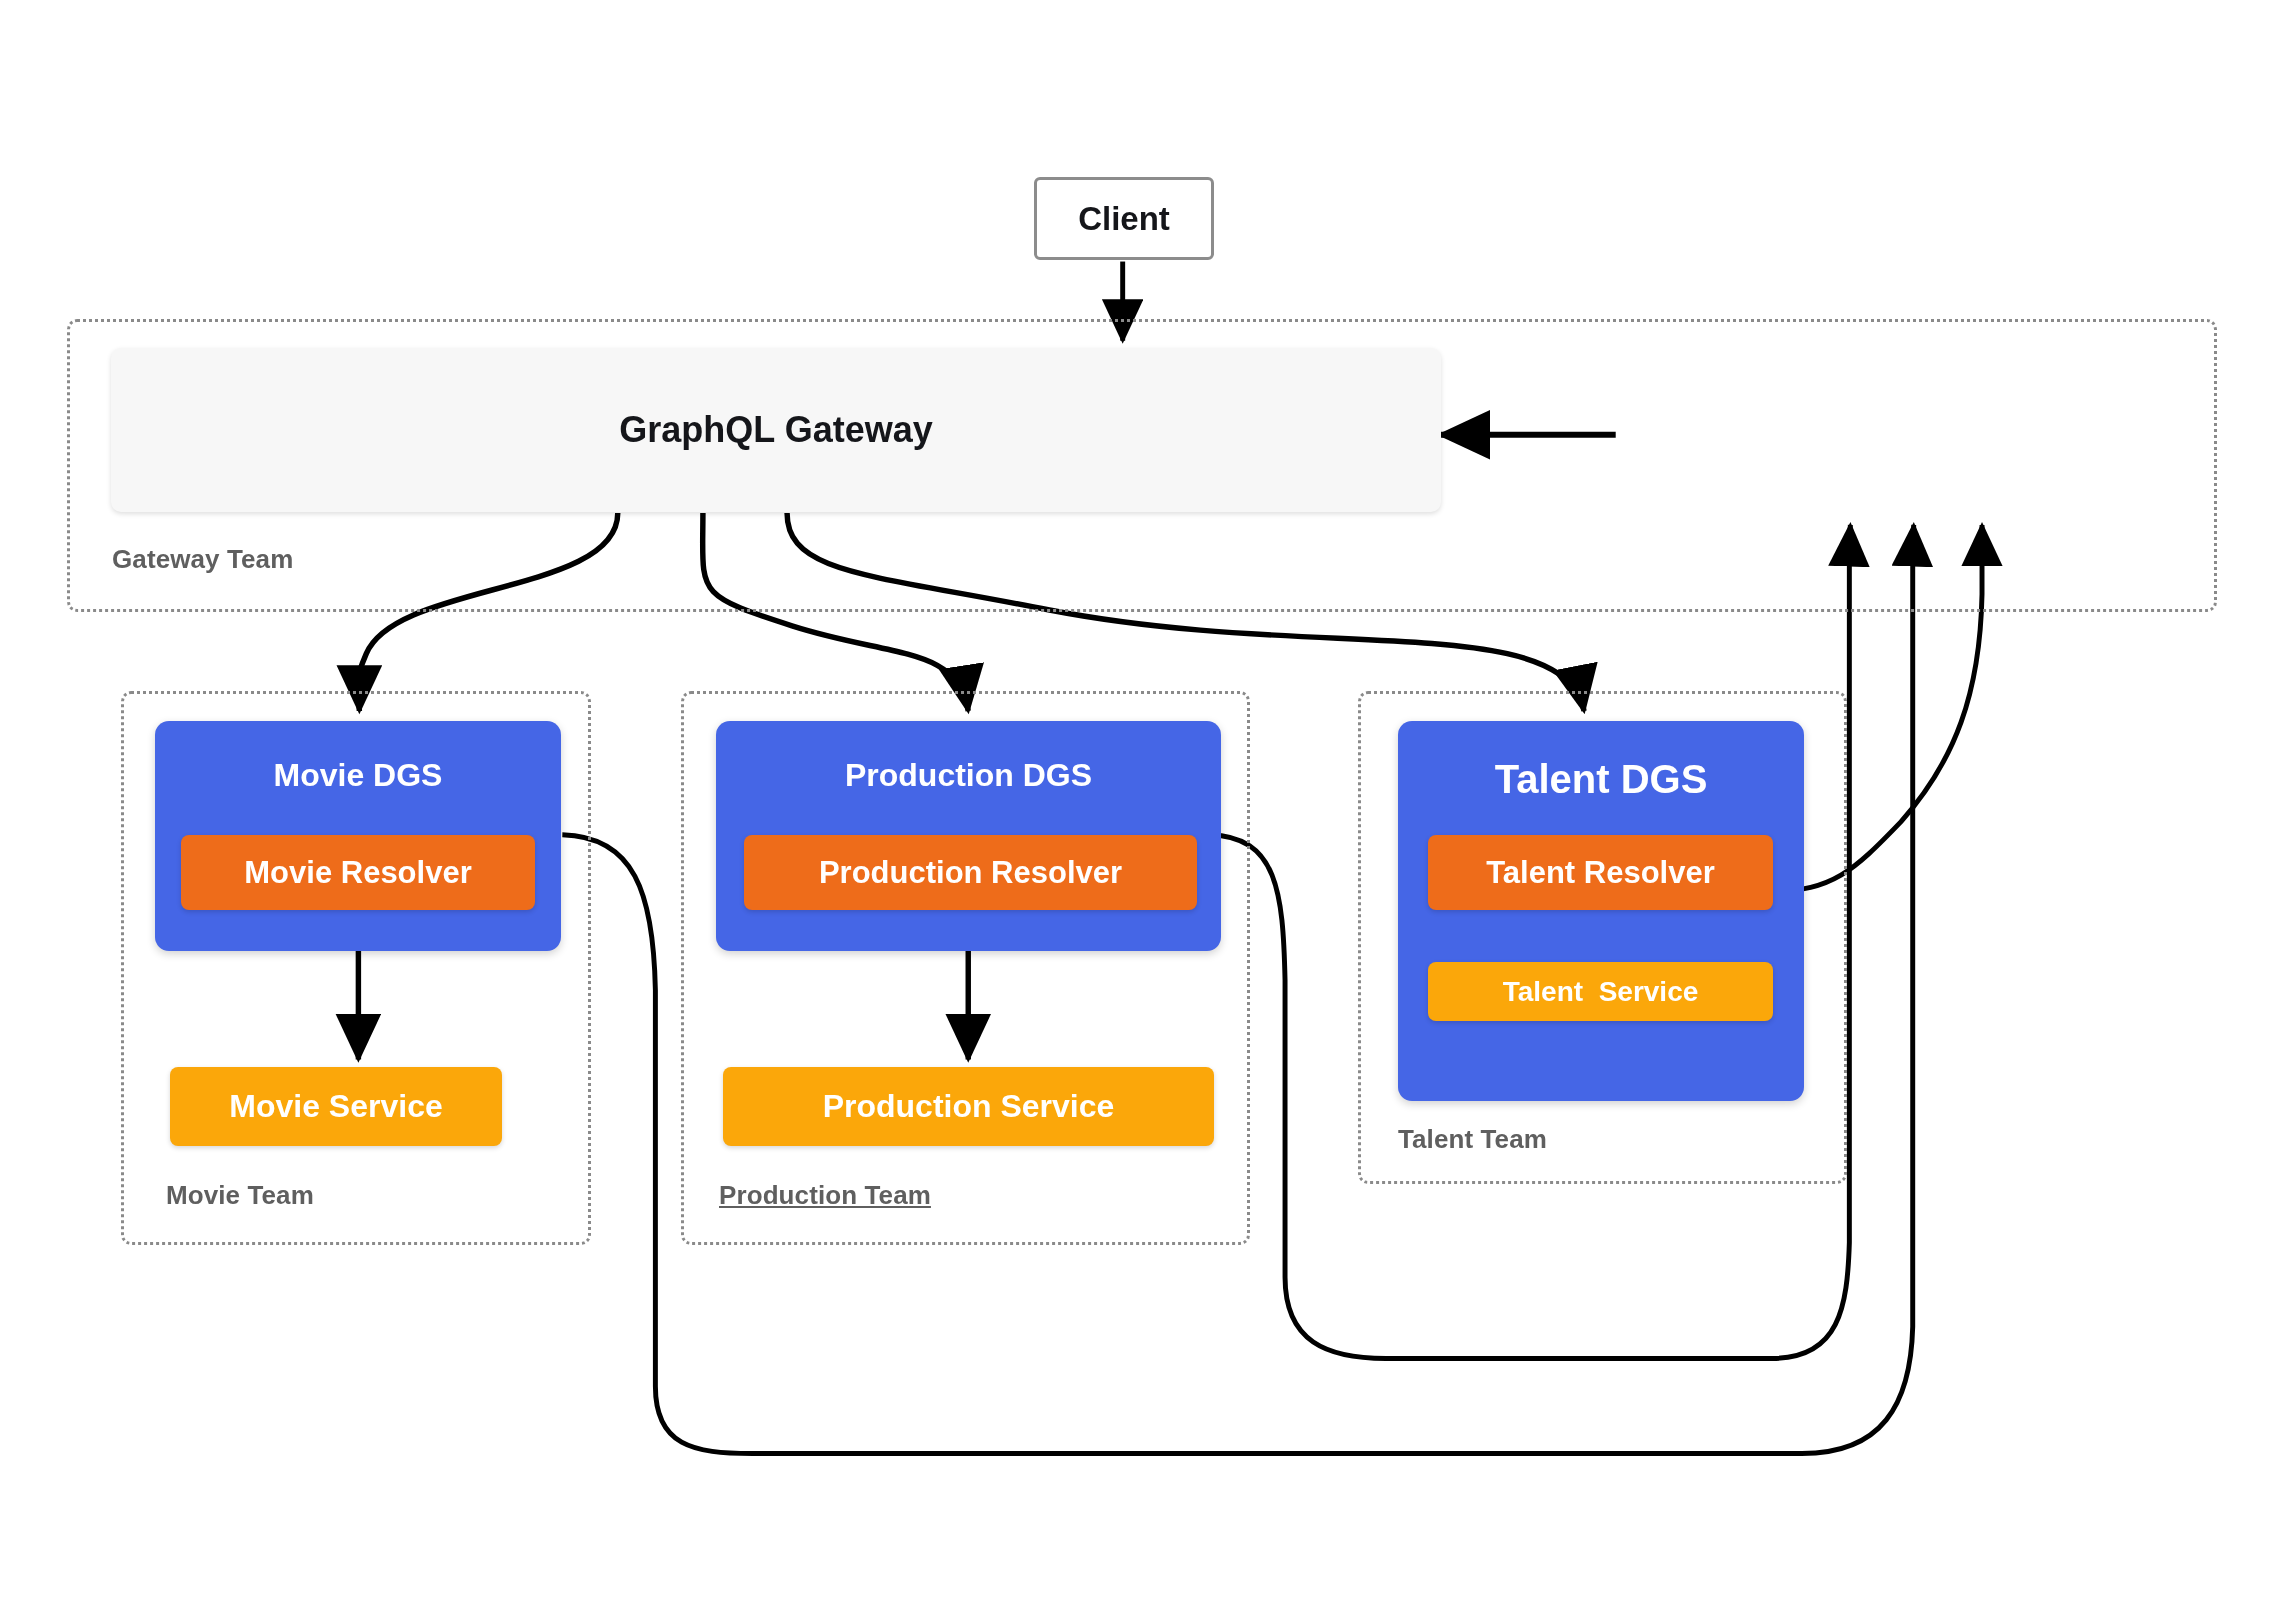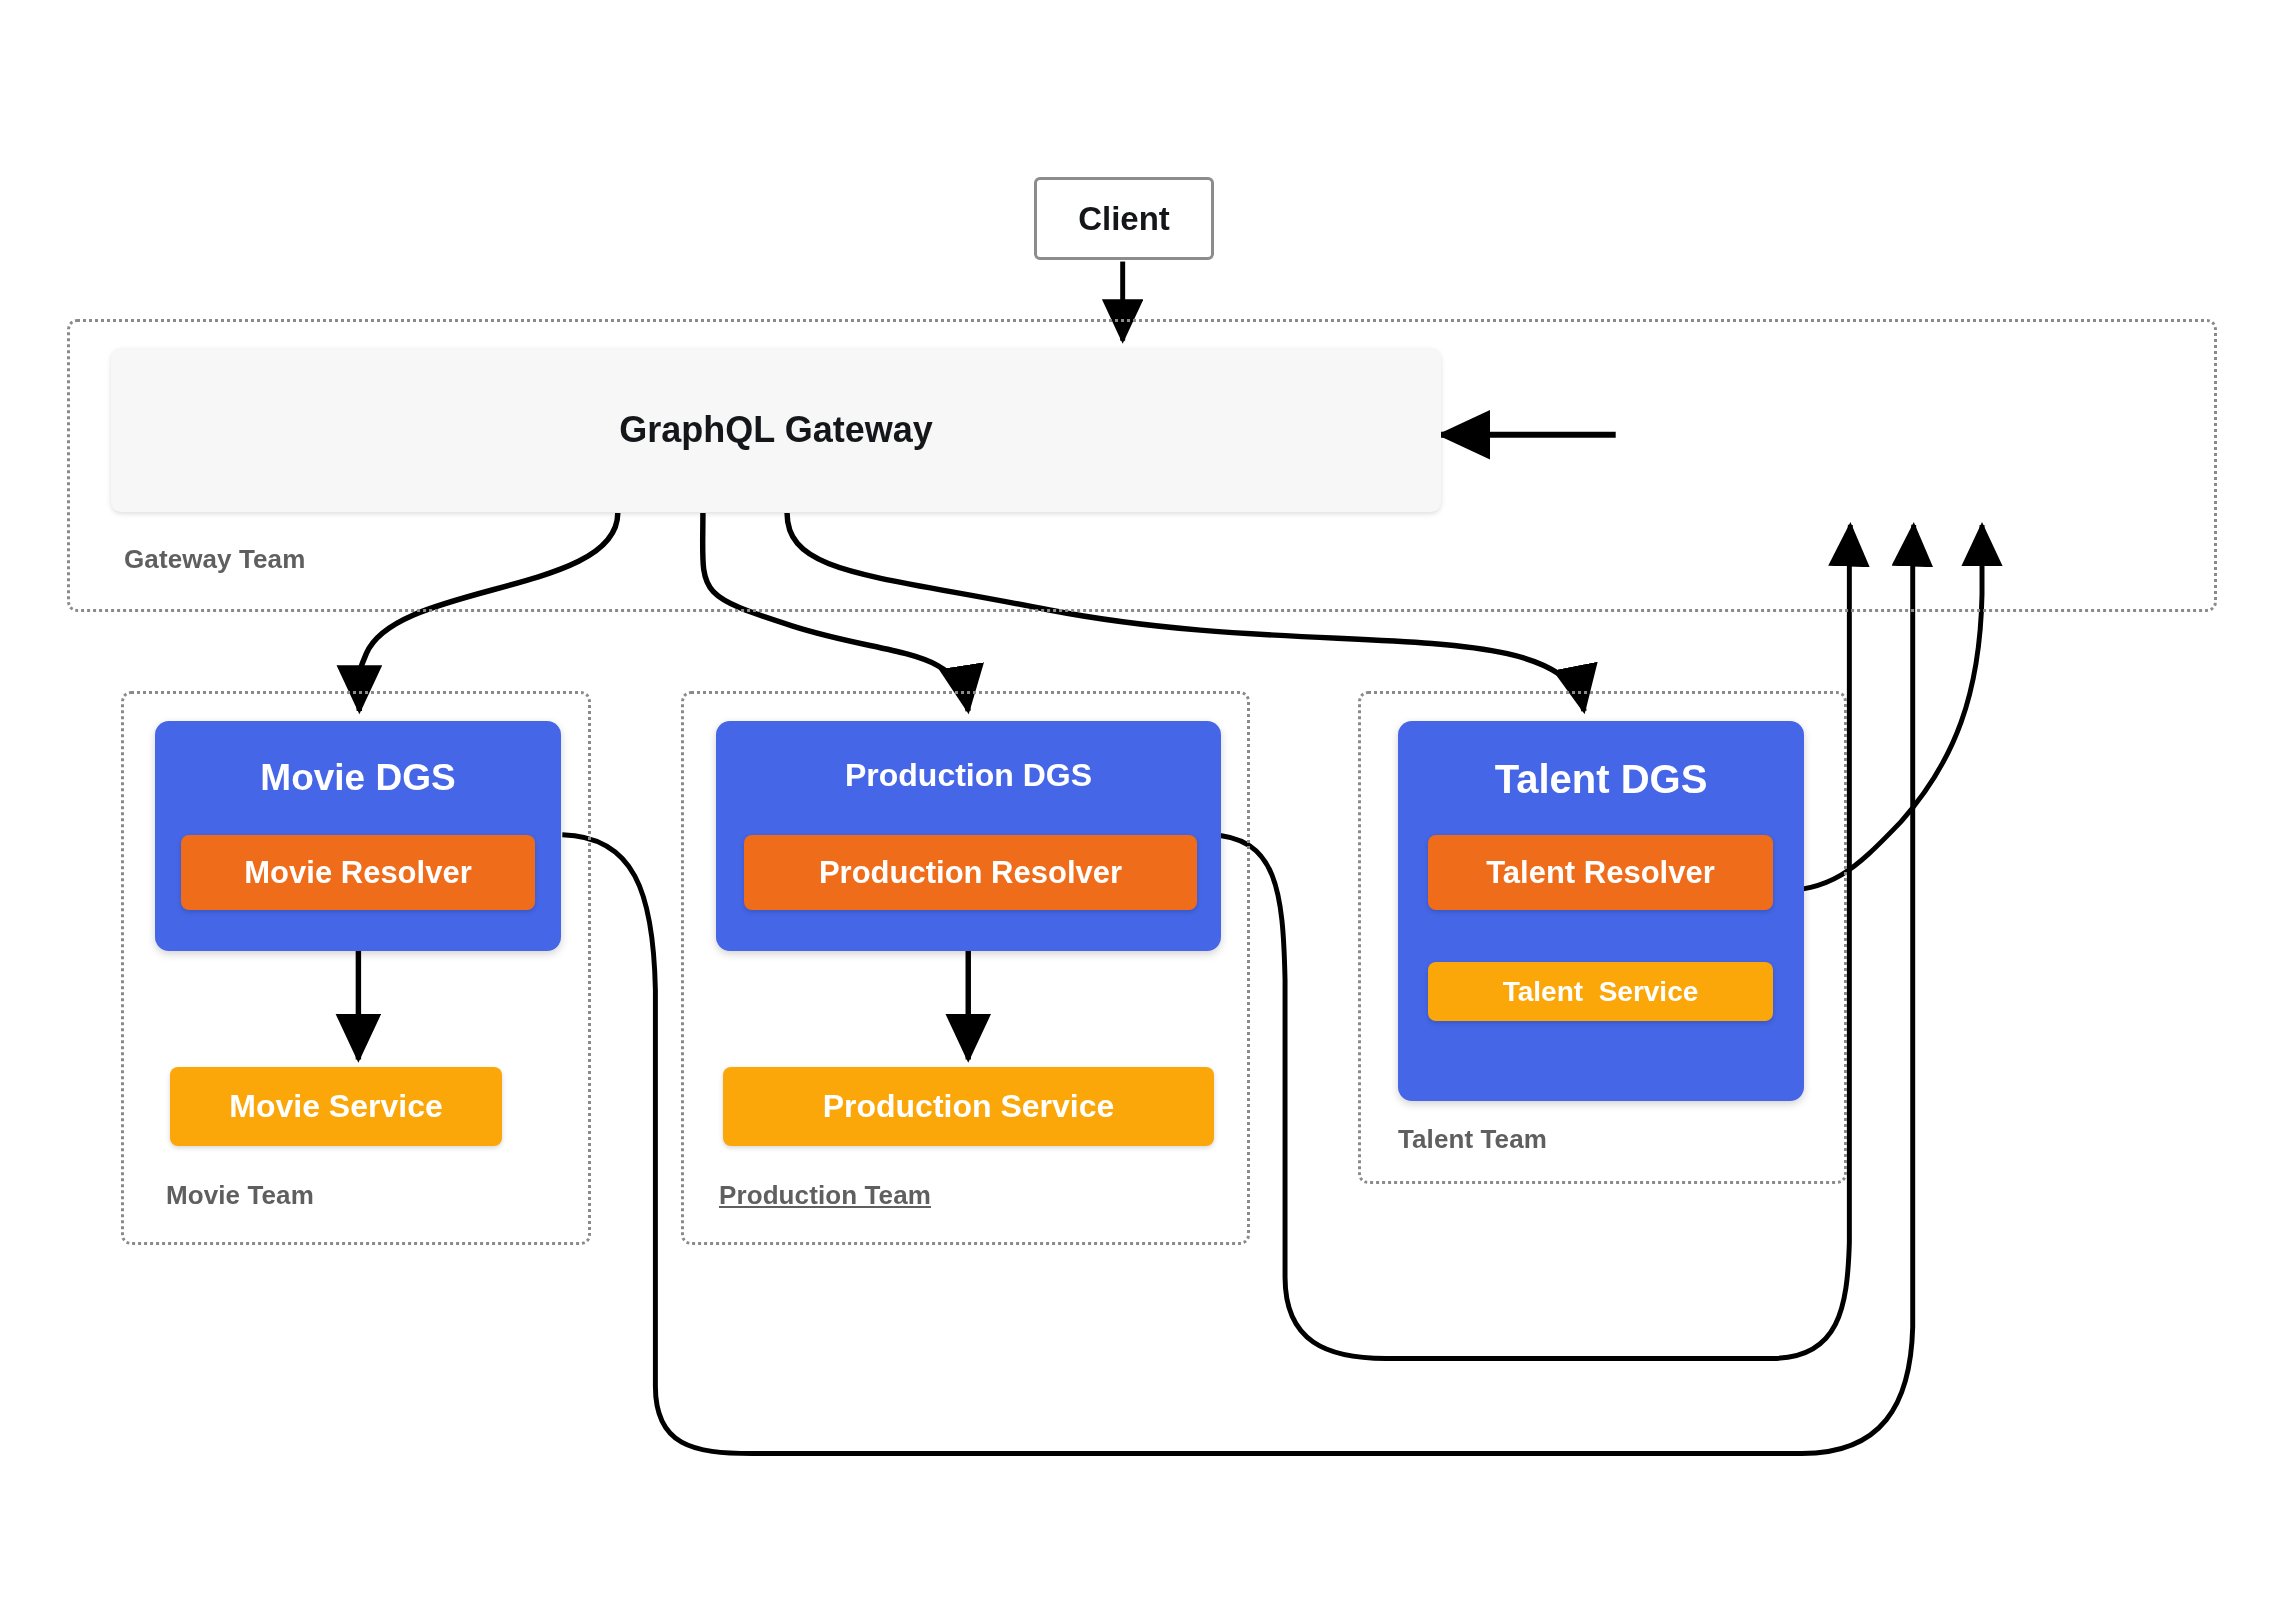--- a/index.html
+++ b/index.html
@@ -145,32 +145,32 @@
              L1790,1372 C1858,1372 1866,1320 1868,1255 L1868,560 L1869,530" stroke="#000" stroke-width="5" fill="none" marker-end="url(#ah)"></path>
 
     <path d="M1790,900 C1850,900 1872,880 1920,830 C1975,768 2000,700 2002,600 L2002,530" stroke="#000" stroke-width="5" fill="none" marker-end="url(#ah)"></path>
   </svg>
 
   <div class="node card-client" style="left:1034px; top:177px; width:180px; height:83px; font-size:33px;">
     <span>Client</span>
   </div>
 
   <div class="team-box" style="left:67px; top:319px; width:2150px; height:293px;"></div>
-  <div class="team-label" style="left:124px; top:544px;">Gateway Team</div>
+  <div class="team-label" style="left:112px; top:544px;">Gateway Team</div>
 
   <div class="node card-plain" style="left:111px; top:348px; width:1330px; height:164px; font-size:36px;">
     <span>GraphQL Gateway</span>
   </div>
 
 
   <div class="team-box" style="left:121px; top:691px; width:470px; height:554px;"></div>
   <div class="team-label" style="left:166px; top:1180px;">Movie Team</div>
 
   <div class="dgs-box" style="left:155px; top:721px; width:406px; height:230px;">
-    <div class="dgs-title" style="top:36px; font-size:37px;text-align:center;">Movie DGS</div>
+    <div class="dgs-title" style="top:36px; font-size:32px;text-align:center;">Movie DGS</div>
   </div>
   <div class="resolver-box" style="left:181px; top:835px; width:354px; height:75px; font-size:31px;">
     <span>Movie Resolver</span>
   </div>
   <div class="service-box" style="left:170px; top:1067px; width:332px; height:79px; font-size:32px;">
     <span>Movie Service</span>
   </div>
 
   <div class="team-box" style="left:681px; top:691px; width:569px; height:554px;"></div>
   <div class="team-label" style="left:719px; top:1180px;text-decoration:underline;">Production Team</div>

